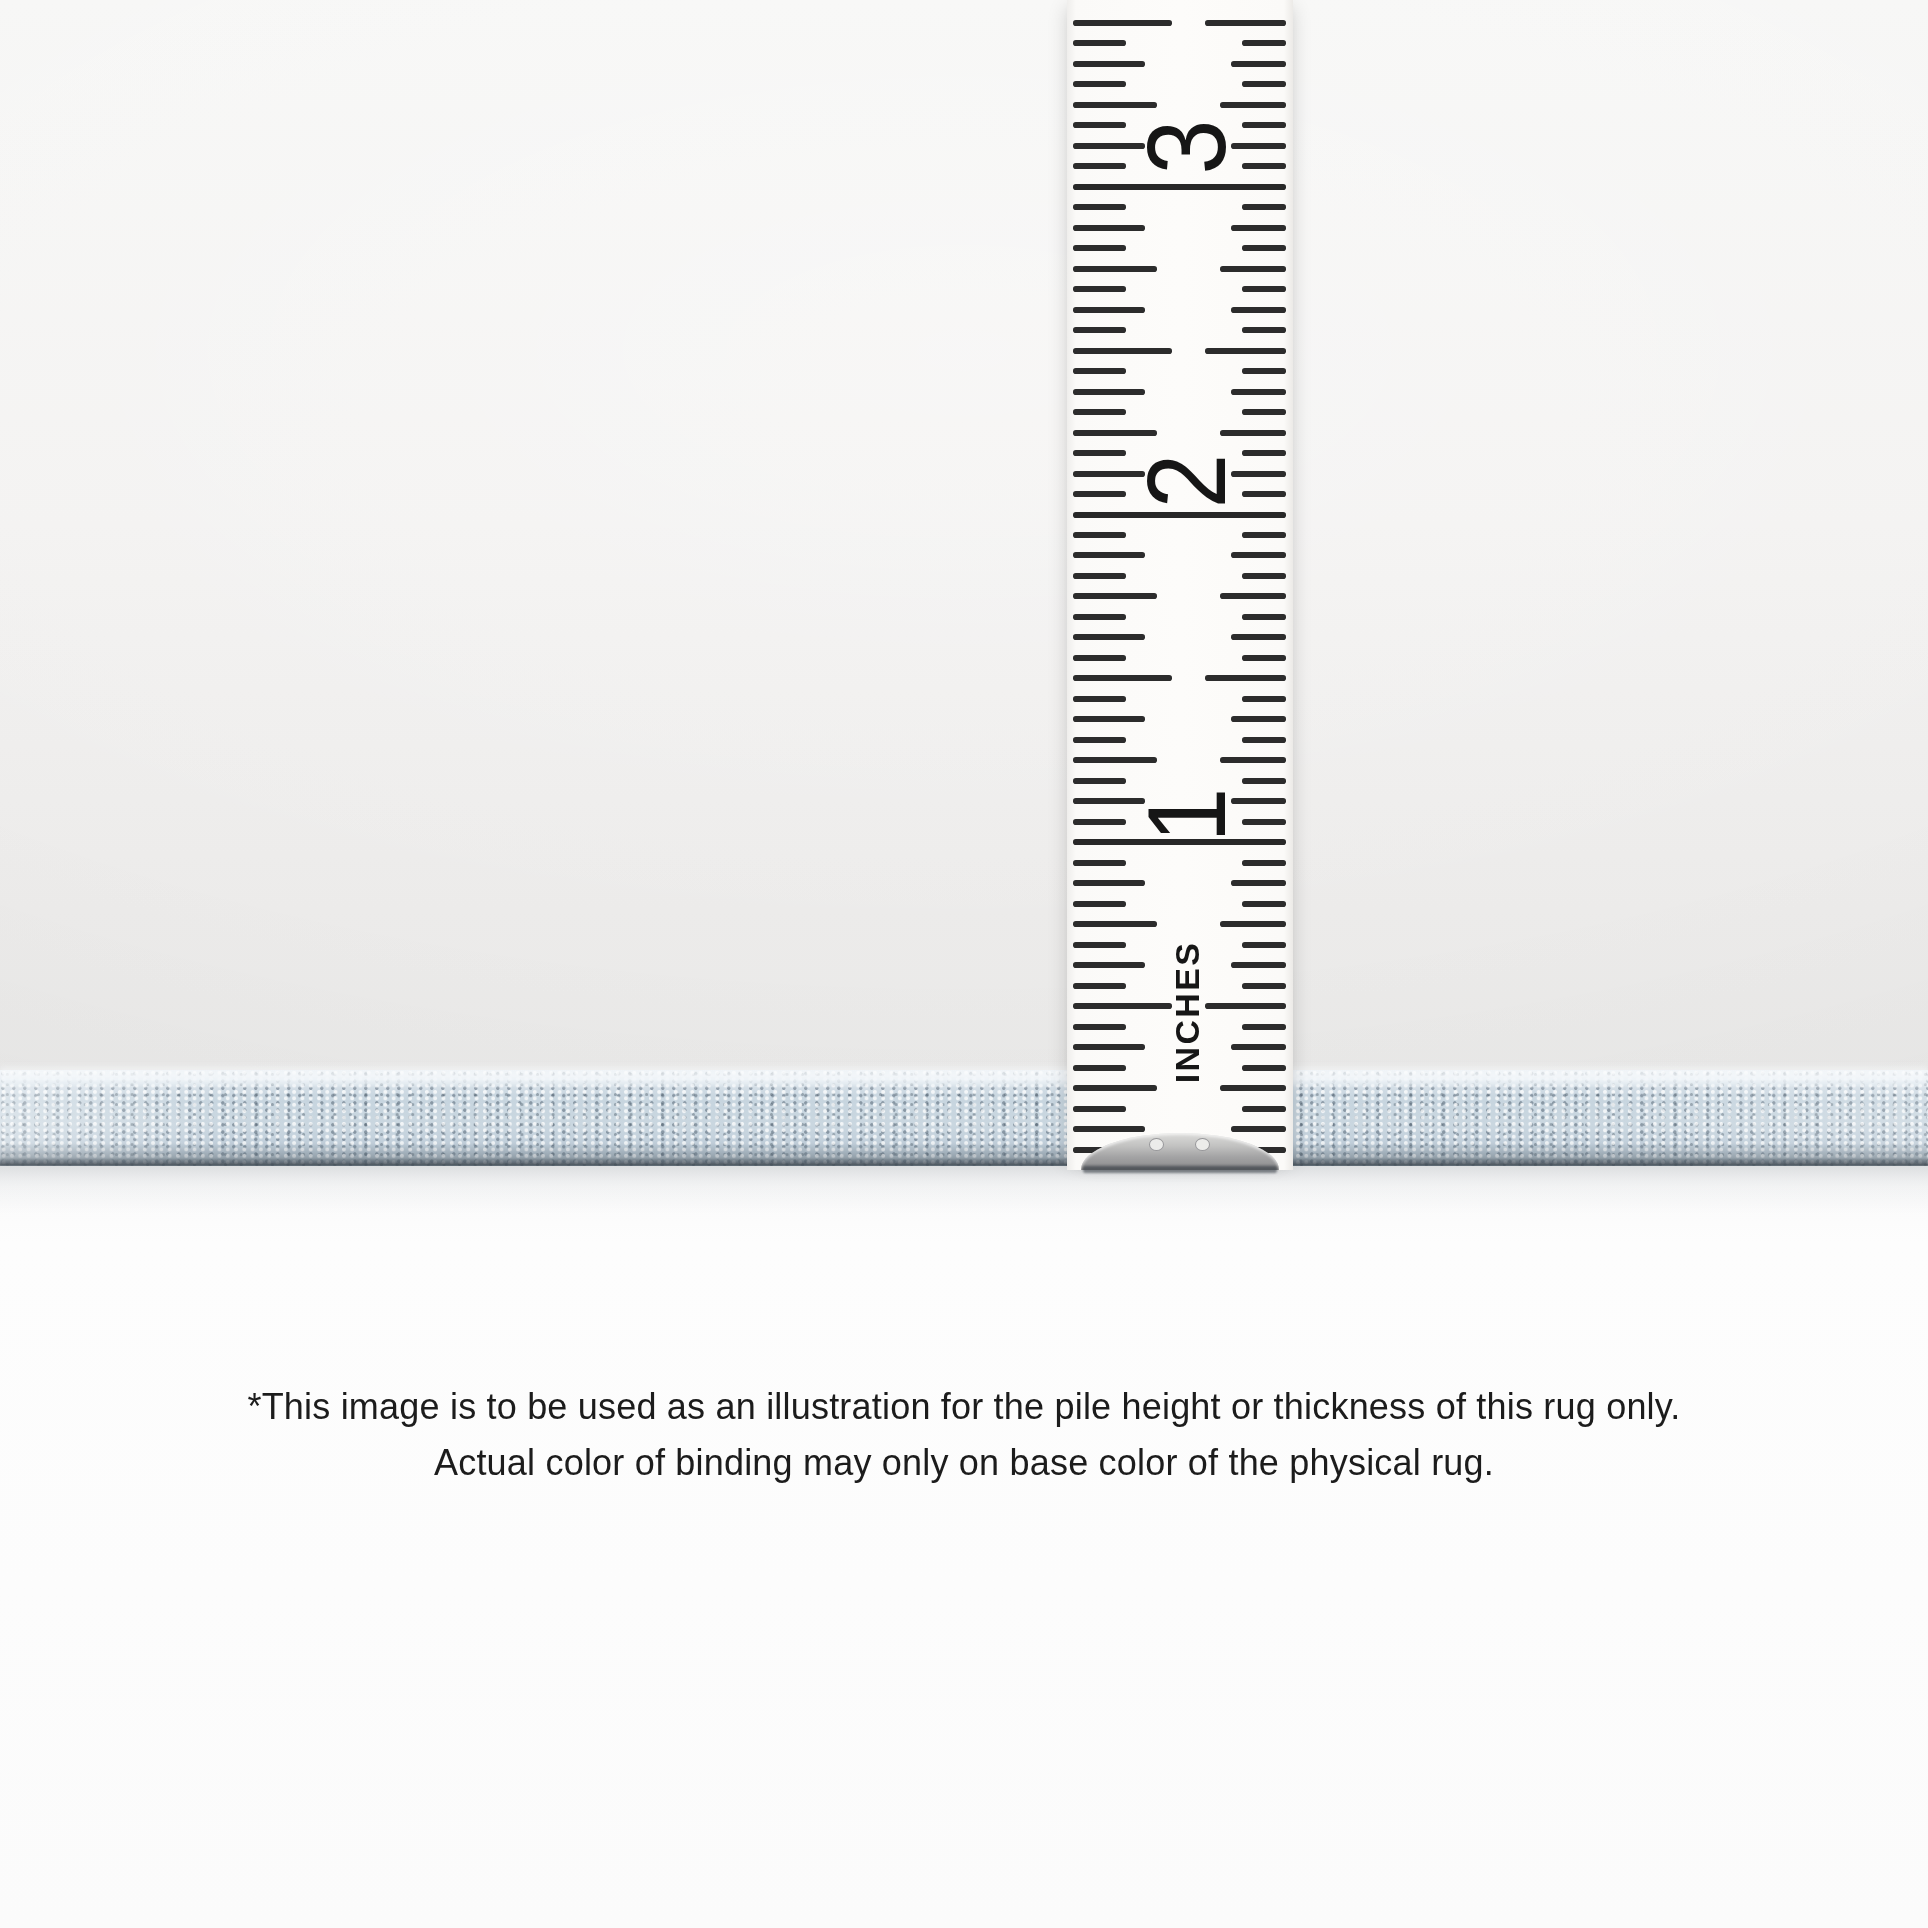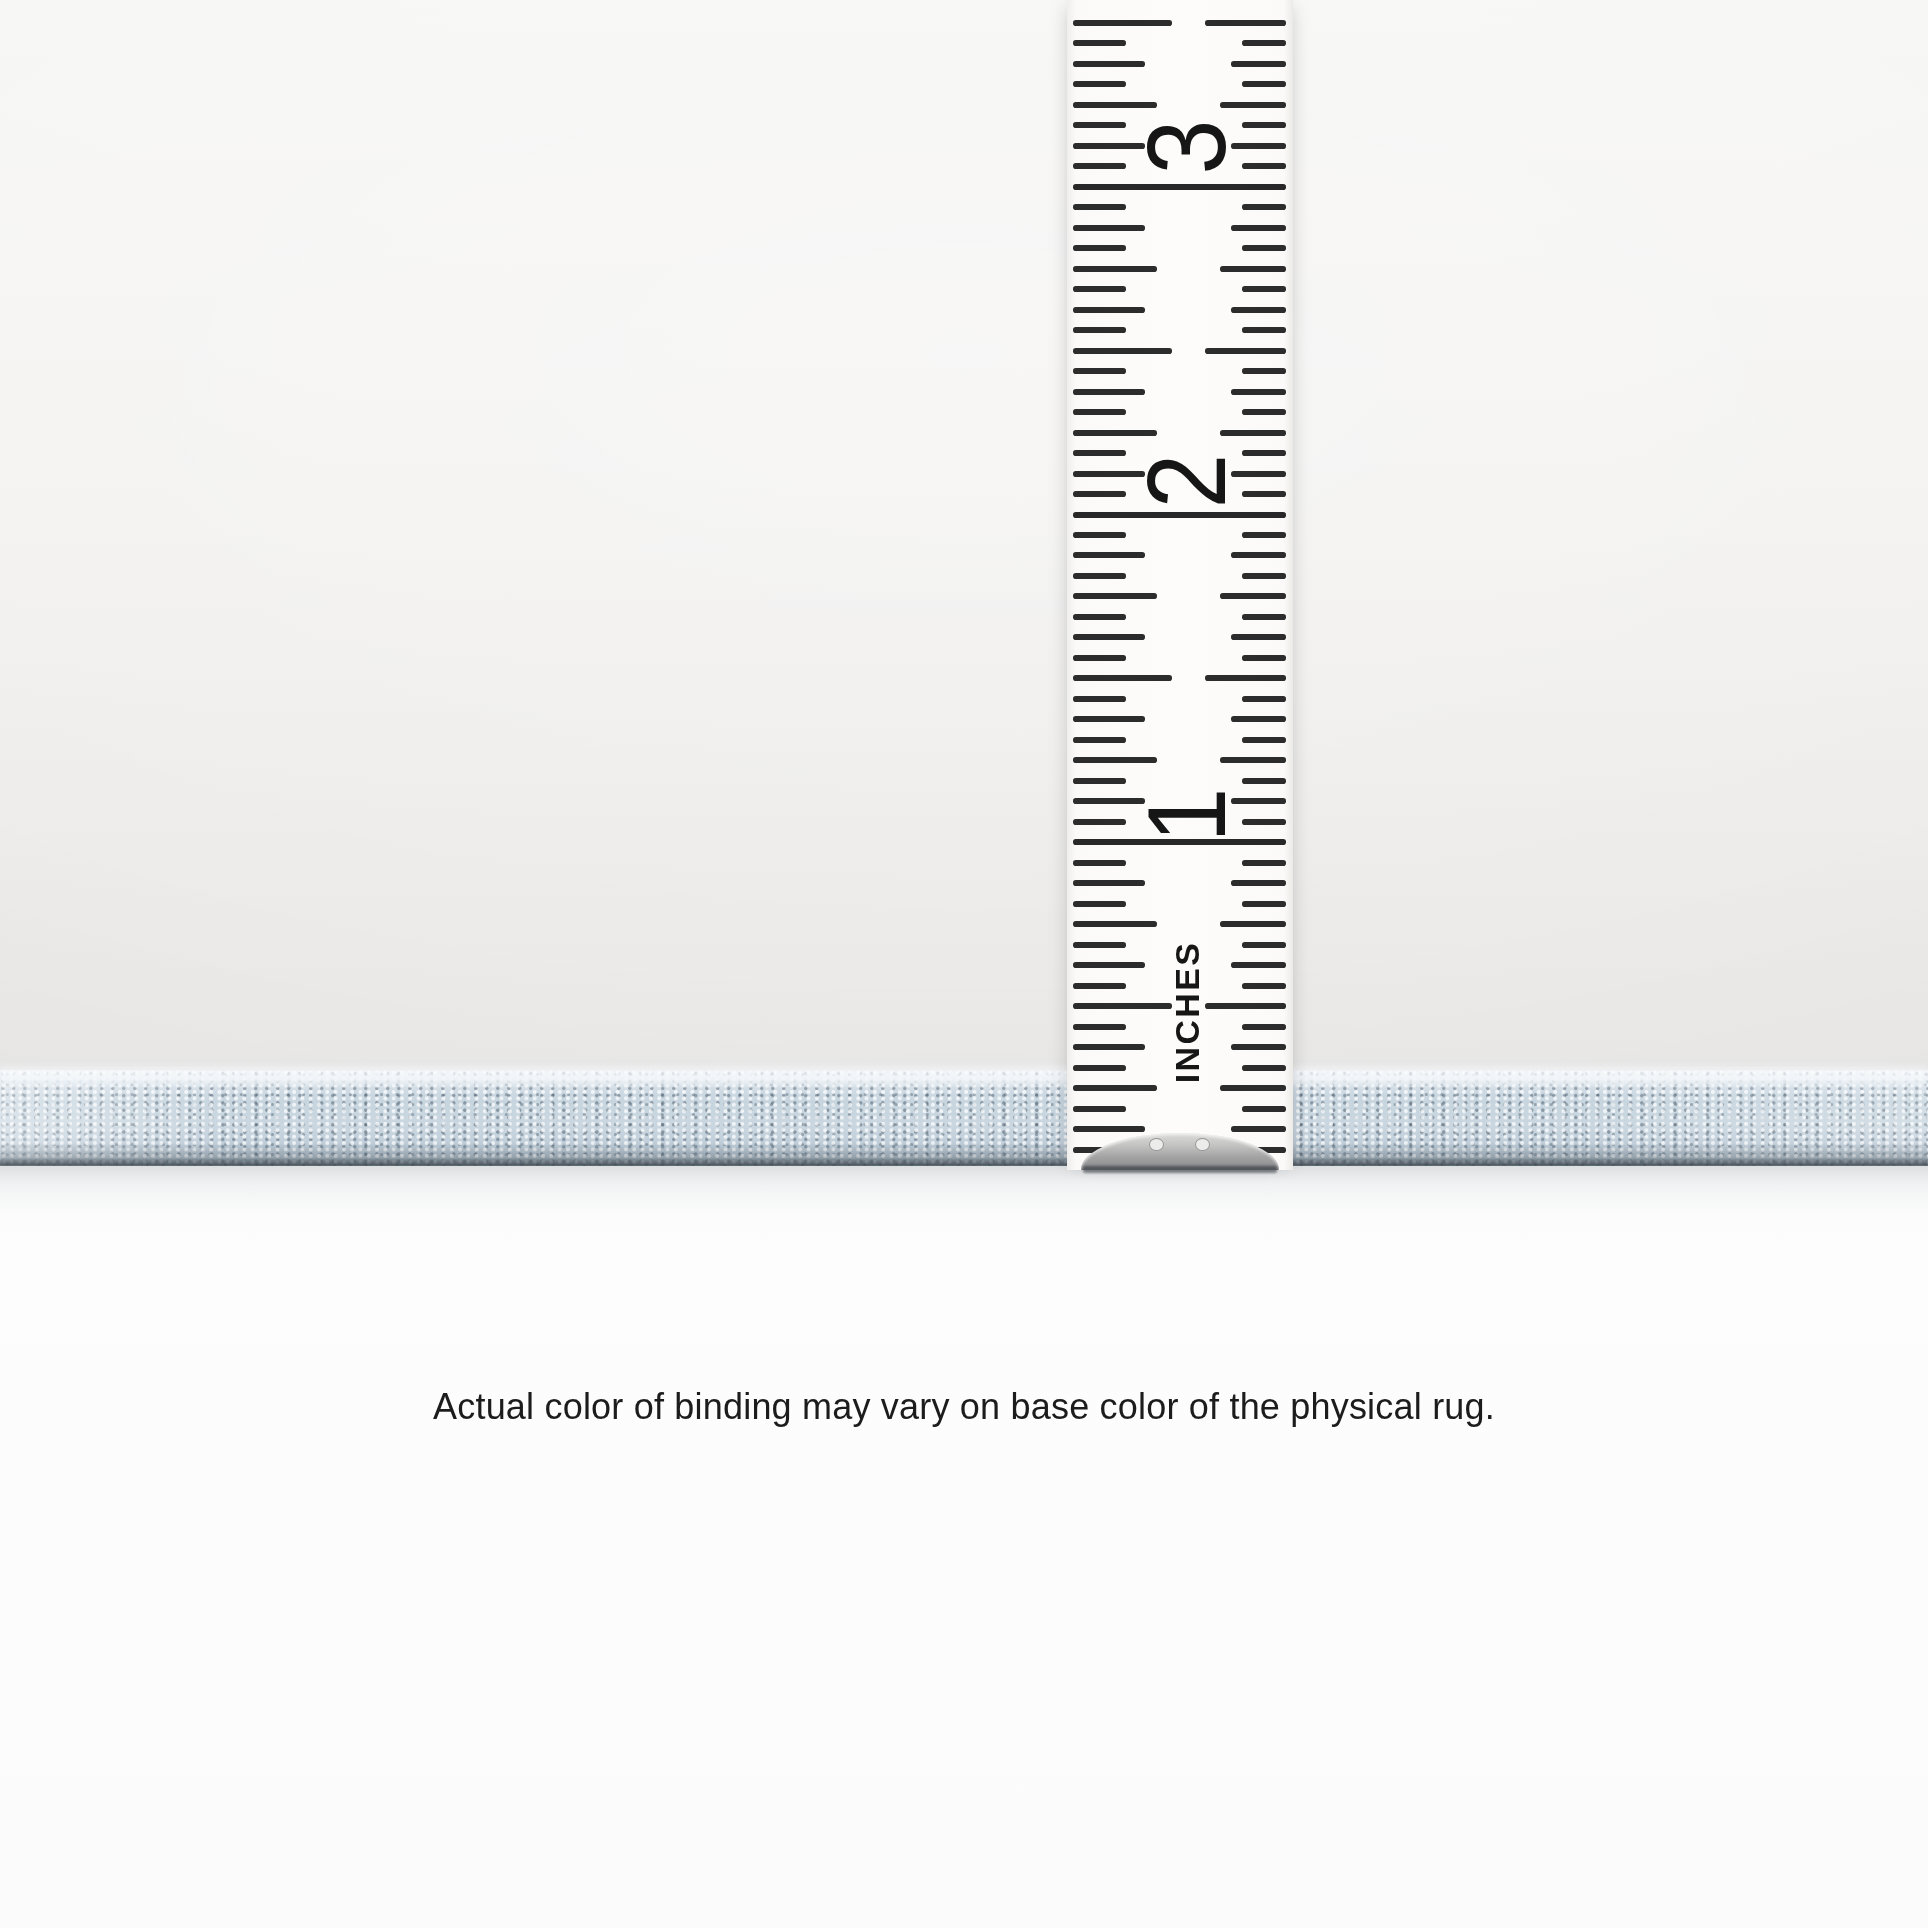--- a/index.html
+++ b/index.html
@@ -231,17 +231,18 @@
       </div>
     <div class="inches-label" style="color: rgb(22, 22, 22);">INCHES</div>
     <div class="metal-tip">
       <div class="rivet r1"></div>
       <div class="rivet r2"></div>
       <div class="tip-base-shadow"></div>
     </div>
   </div>
 
   <div class="disclaimer" style="color: rgb(28, 28, 28);">
-    <div>Actual color of binding may vary on base color of the physical rug.</div>
+    <div>*This image is to be used as an illustration for the pile height or thickness of this rug only.</div>
+    <div>Actual color of binding may only on base color of the physical rug.</div>
   </div>
 
 </div>
 
 
 </body></html>

